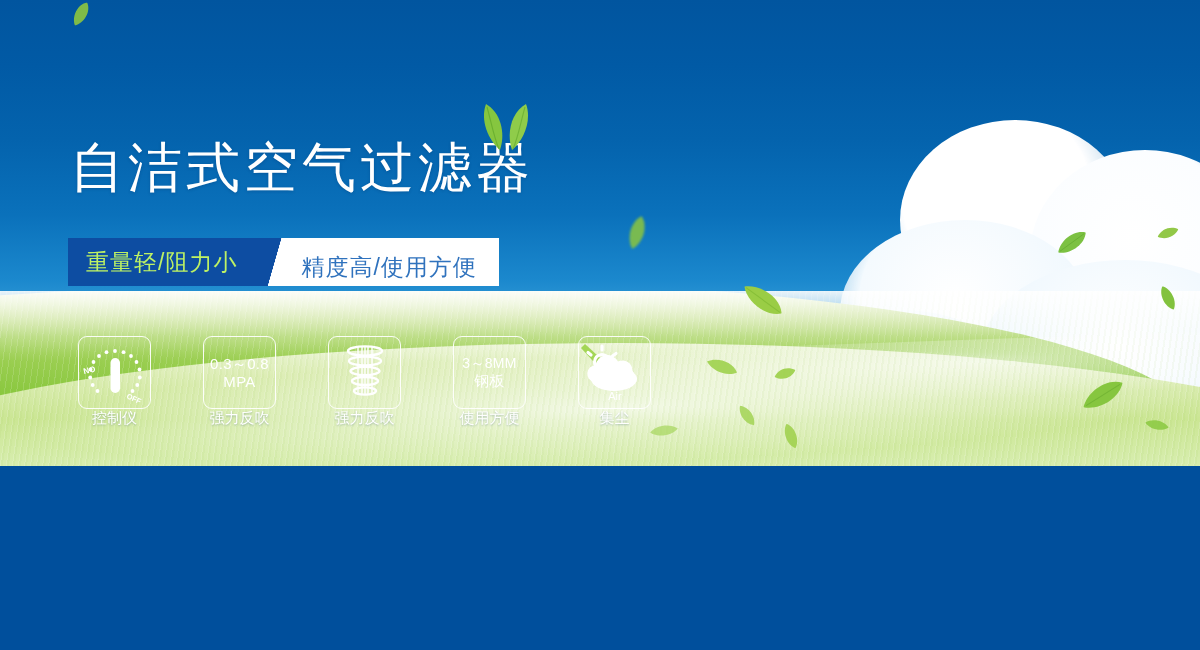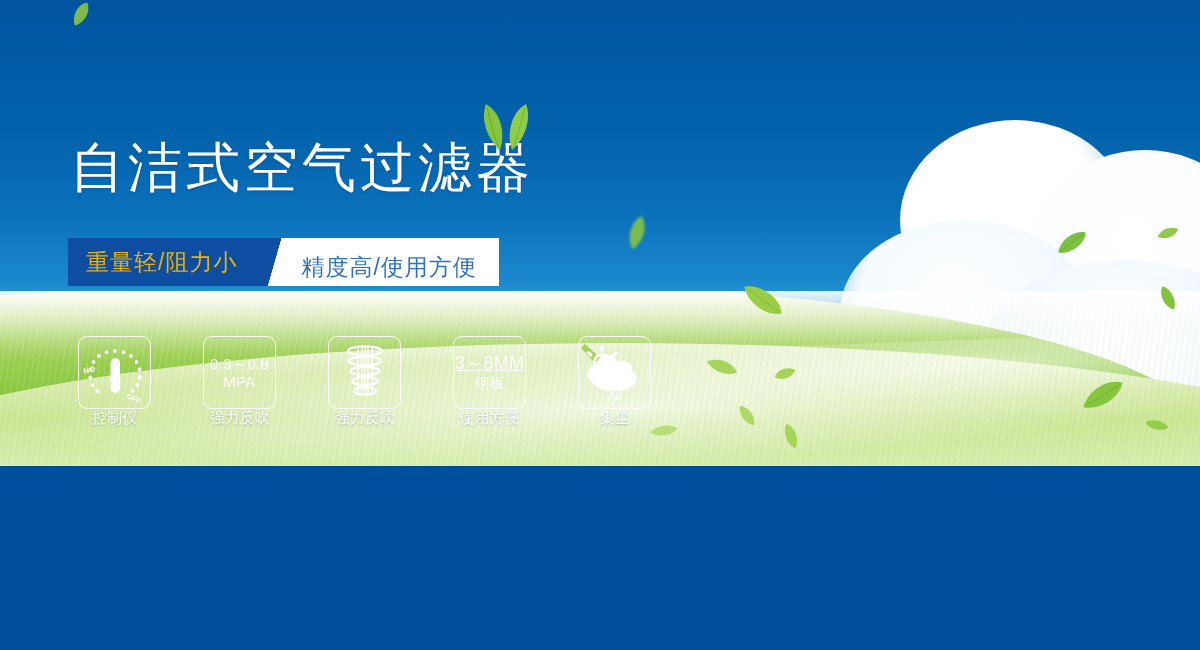--- a/index.html
+++ b/index.html
@@ -136,21 +136,21 @@
     color:#ffffff; font-weight:300;
     text-shadow:0 1px 3px rgba(0,40,90,.25);
     white-space:nowrap;
   }
   .sprout{ position:absolute; left:400px; top:-38px; }
 
   
   .subbar{ position:absolute; left:68px; top:238px; height:48px; z-index:6; display:flex; }
   .subbar .left{
     background:#0d4da2;
-    color:#eab308;
+    color:#bef264;
     font-size:23px; letter-spacing:1px;
     display:flex; align-items:center;
     padding:0 26px 0 18px;
     font-weight:400;
   }
   .subbar .sep{
     width:26px;
     background:linear-gradient(106deg, #0d4da2 0%, #0d4da2 46%, #ffffff 47%, #ffffff 100%);
   }
   .subbar .right{
@@ -176,21 +176,21 @@
     align-items:center; justify-content:center;
     color:#ffffff;
     position:relative;
     overflow:hidden;
   }
   .ftext{
     font-size:15px; line-height:1.2; text-align:center;
     letter-spacing:.3px; font-weight:400; color:#fff;
     white-space:nowrap;
   }
-  .ftext.small{ font-size:18px;text-decoration:underline; }
+  .ftext.small{ font-size:14px; }
   .flabel{
     margin-top:0;
     font-size:15px; color:#ffffff; white-space:nowrap;
     text-shadow:0 1px 2px rgba(0,50,100,.28);
   }
 </style>
 </head>
 <body>
 
 <div class="banner">

